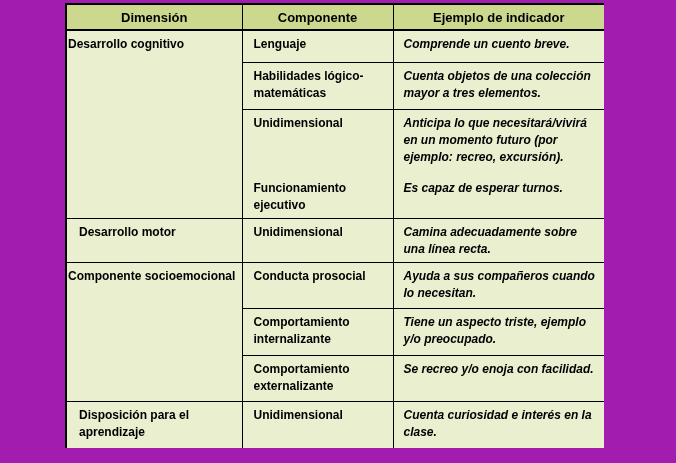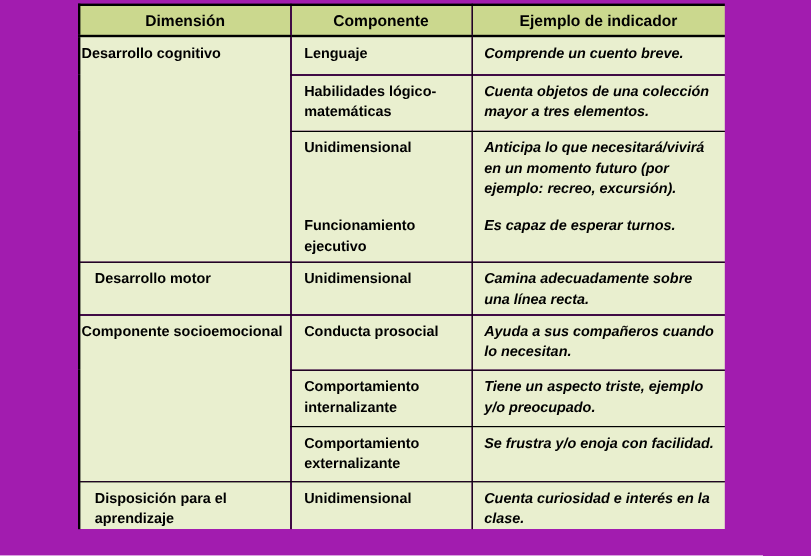--- a/index.html
+++ b/index.html
@@ -61,21 +61,21 @@
   td.comp { padding-left: 11px; }
   td.ex   { font-style: italic; padding-left: 10px; padding-right: 5px; }
 
   tr.r-lenguaje       { height: 32px; }
   tr.r-habilidades    { height: 47px; }
   tr.r-descentramiento{ height: 109px; }
   tr.r-motor          { height: 44px; }
   tr.r-prosocial      { height: 46px; }
   tr.r-internalizante { height: 47px; }
   tr.r-externalizante { height: 46px; }
-  tr.r-disposicion    { height: 39px; }
+  tr.r-disposicion    { height: 47px; }
 
   .stack-first { min-height: 65px; }
 </style>
 </head>
 <body>
 
 <div class="canvas">
   <table class="doc-table">
     <colgroup>
       <col style="width:176px">
@@ -118,21 +118,21 @@
         <td class="dim flush" rowspan="3">Componente socioemocional</td>
         <td class="comp">Conducta prosocial</td>
         <td class="ex">Ayuda a sus compañeros cuando lo necesitan.</td>
       </tr>
       <tr class="r-internalizante">
         <td class="comp">Comportamiento internalizante</td>
         <td class="ex">Tiene un aspecto triste, ejemplo y/o preocupado.</td>
       </tr>
       <tr class="r-externalizante">
         <td class="comp">Comportamiento externalizante</td>
-        <td class="ex">Se frustra y/o enoja con facilidad.</td>
+        <td class="ex">Se recreo y/o enoja con facilidad.</td>
       </tr>
       <tr class="r-disposicion row-last">
         <td class="dim">Disposición para el aprendizaje</td>
         <td class="comp">Unidimensional</td>
         <td class="ex">Cuenta curiosidad e interés en la clase.</td>
       </tr>
     </tbody>
   </table>
 </div>
 

